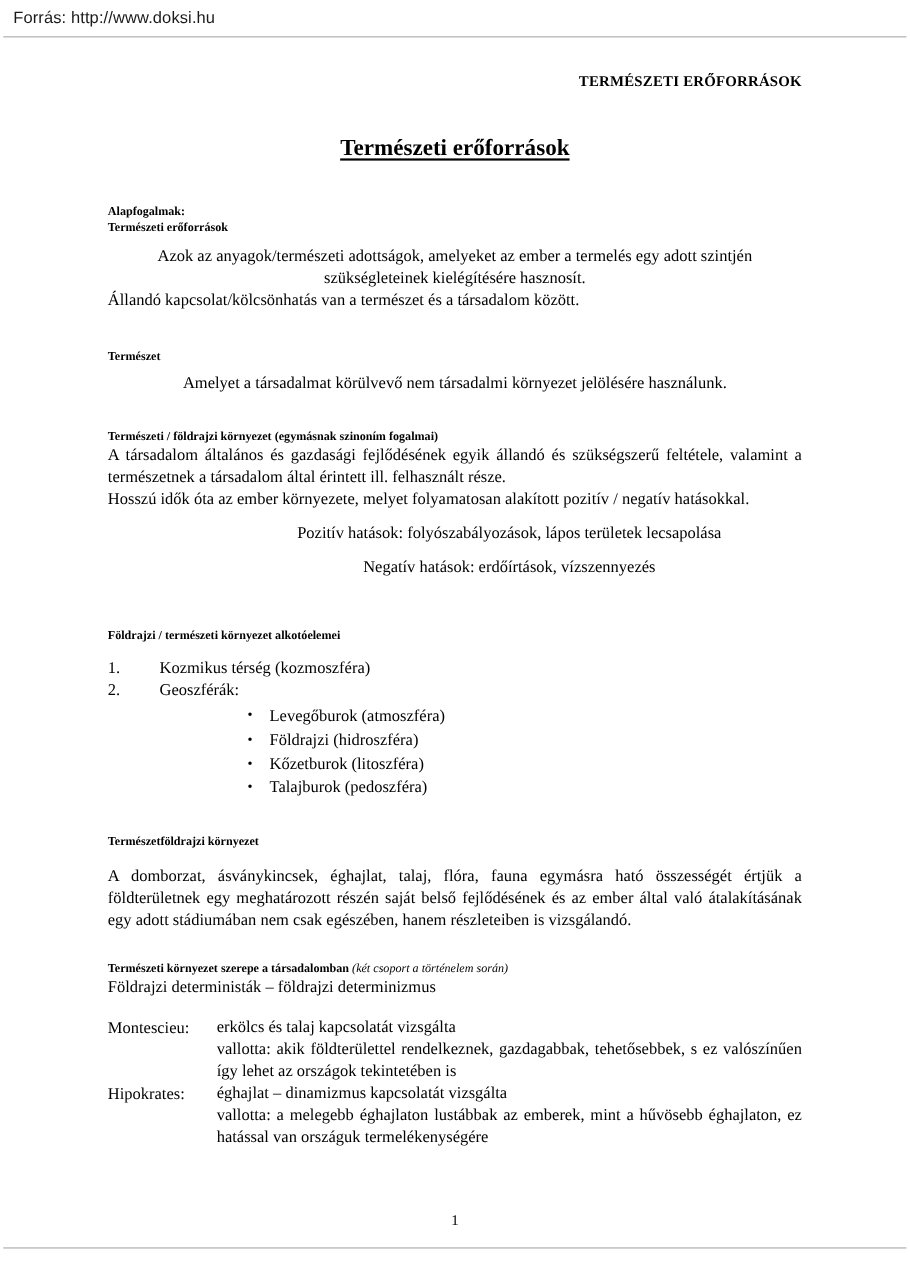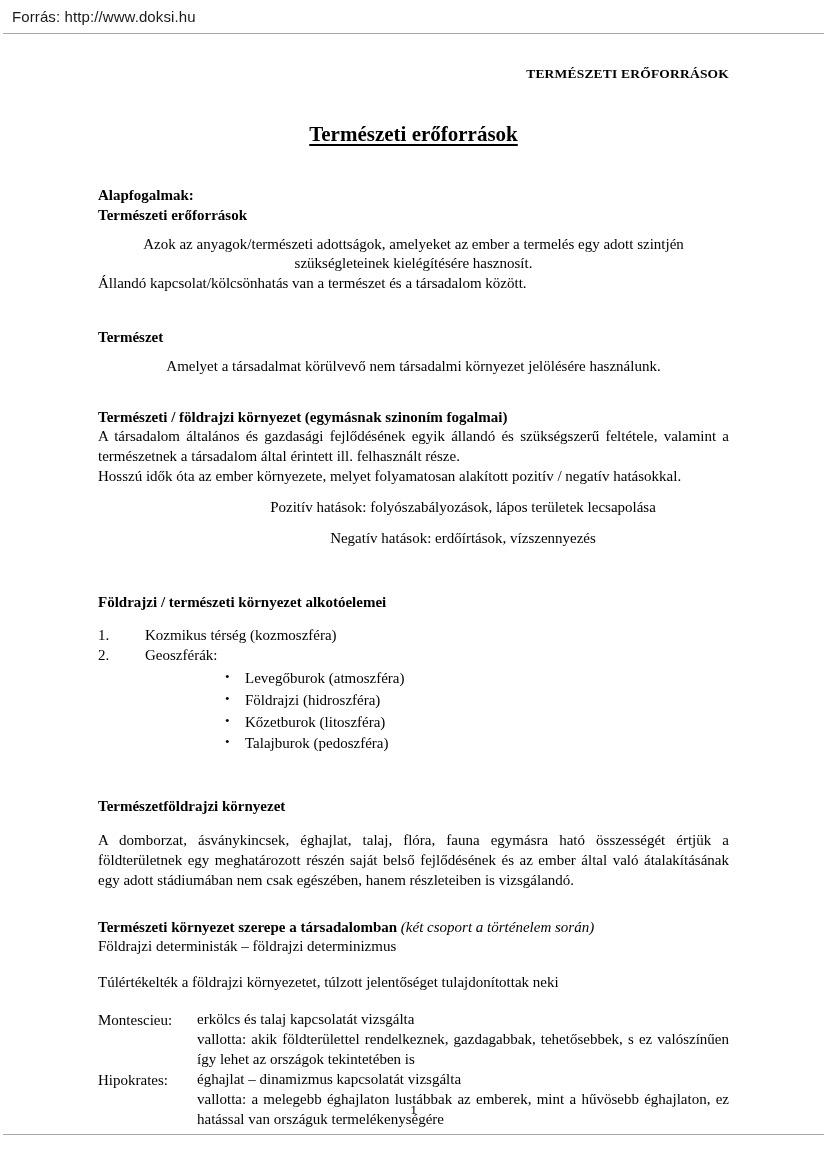--- a/index.html
+++ b/index.html
@@ -64,21 +64,21 @@
   .doc-title {
     text-align: center;
     font-weight: bold;
     font-size: 21px;
     text-decoration: underline;
     text-underline-offset: 3px;
     margin: 40px 0 0 0;
   }
 
   h2.section {
-    font-size: 15px;
+    font-size: 11px;
     font-weight: bold;
     margin: 0;
     padding: 0;
     line-height: 1.35;
   }
 
   p {
     margin: 0;
     padding: 0;
     font-size: 15px;
@@ -213,26 +213,25 @@
       <li>
         <span class="bullet">•</span>
         <span>Kőzetburok (litoszféra)</span>
       </li>
       <li>
         <span class="bullet">•</span>
         <span>Talajburok (pedoszféra)</span>
       </li>
     </ul>
 
-    <h2 class="section" style="margin-top:41px">Természetföldrajzi környezet</h2>
+    <h2 class="section" style="margin-top:30px">Természetföldrajzi környezet</h2>
     <p class="just" style="margin-top:15px">A domborzat, ásványkincsek, éghajlat, talaj, flóra, fauna egymásra ható összességét értjük a földterületnek egy meghatározott részén saját belső fejlődésének és az ember által való átalakításának egy adott stádiumában nem csak egészében, hanem részleteiben is vizsgálandó.</p>
 
     <h2 class="section" style="margin-top:26px"><span>Természeti környezet szerepe a társadalomban</span><span class="heading-inline-note"> (két csoport a történelem során)</span></h2>
     <p>Földrajzi deterministák – földrajzi determinizmus</p>
-    <p style="margin-top:16px">Túlértékelték a földrajzi környezetet, túlzott jelentőséget tulajdonítottak neki</p>
 
     <div class="defrow" style="margin-top:17px">
       <div class="label">Montescieu:</div>
       <div class="body">
         <p class="nojust">erkölcs és talaj kapcsolatát vizsgálta</p>
         <p>vallotta: akik földterülettel rendelkeznek, gazdagabbak, tehetősebbek, s ez valószínűen így lehet az országok tekintetében is</p>
       </div>
     </div>
 
     <div class="defrow">

